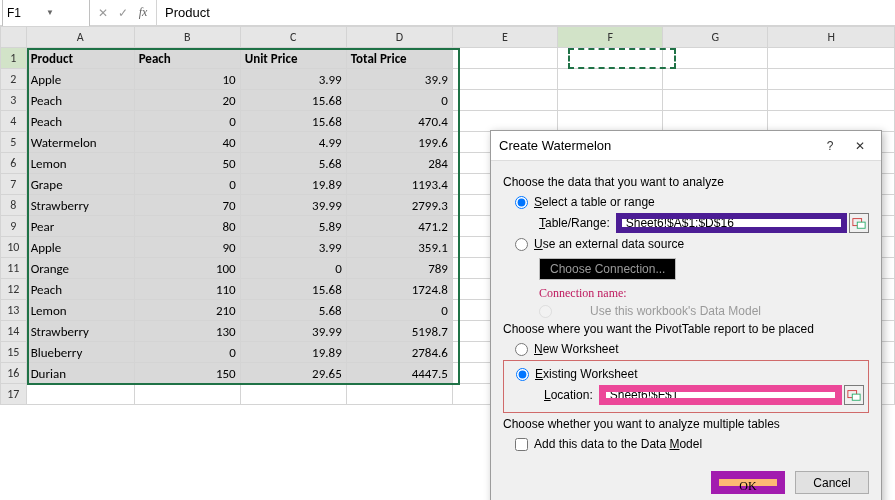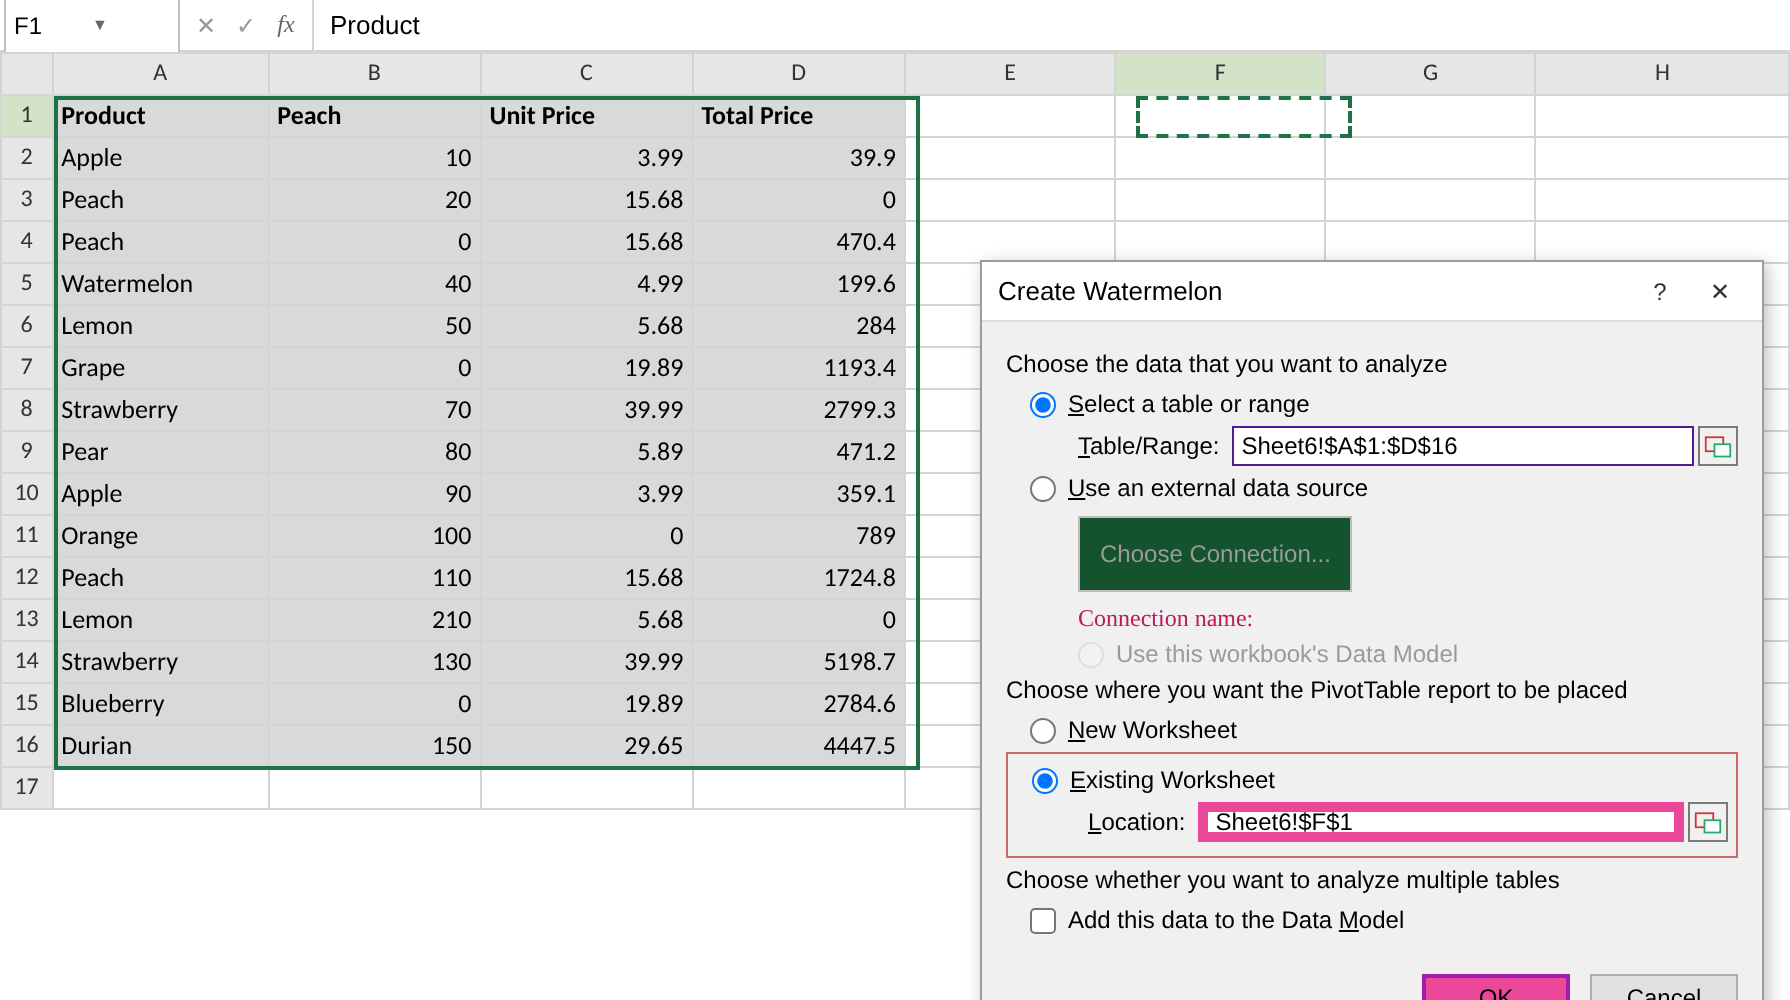--- a/index.html
+++ b/index.html
@@ -47,37 +47,37 @@
 .dialog { position: absolute; left: 490px; top: 130px; width: 392px; background: #f0f0f0; border: 1px solid #9c9c9c; box-shadow: 2px 2px 8px rgba(0,0,0,0.25); font-size: 12px; }
 .dialog-title { display: flex; align-items: center; height: 30px; padding: 0 8px; background: #fff; border-bottom: 1px solid #ddd; }
 .dialog-title span { flex: 1; font-size: 13px; }
 .dialog-title .win-btn { width: 26px; height: 22px; display: flex; align-items: center; justify-content: center; color: #333; margin-left: 4px; }
 .dialog-body { padding: 10px 12px 8px; }
 .section-label { margin: 4px 0 6px; }
 .radio-row { display: flex; align-items: center; margin: 3px 0 3px 12px; }
 .radio-row input[type=radio] { margin-right: 6px; }
 .tablerange-row { display: flex; align-items: center; margin: 4px 0 4px 36px; }
 .tablerange-row label { margin-right: 6px; }
-.tablerange-row input[type=text] { flex: 1; height: 20px; border: 1px solid #4c1d95; padding: 0 4px; font-size: 12px; }
+.tablerange-row input[type=text] { flex: 1; height: 20px; border: 6px solid #4c1d95; padding: 0 4px; font-size: 12px; }
 .range-picker { width: 20px; height: 20px; border: 1px solid #7a7a7a; margin-left: 2px; display: flex; align-items: center; justify-content: center; }
 .range-picker svg { width: 14px; height: 14px; }
-.btn-choose { margin: 4px 0 4px 36px; height: 38px; padding: 0 10px; background: #14532d; border: 1px solid #bcbcbc; color: #9a9a9a; font-size: 12px; text-align: center; }
+.btn-choose { margin: 4px 0 4px 36px; height: 22px; padding: 0 10px; background: #000000; border: 1px solid #bcbcbc; color: #9a9a9a; font-size: 12px; text-align: center; }
 .sub-label { margin: 2px 0 2px 36px; color: #be185d; font-family: Liberation Serif, serif; }
-.radio-indent .radio-row { margin-left: 36px; }
+.radio-indent .radio-row { margin-left: 36px; gap: 32px; }
 .radio-indent .radio-row.disabled { color: #9a9a9a; }
 .radio-indent .radio-row.disabled input { opacity: 0.5; }
 .redbox { border: 1px solid #d06a6a; padding: 3px 4px; margin: 4px 0; }
 .location-row { display: flex; align-items: center; margin: 4px 0 4px 36px; }
 .location-row label { margin-right: 6px; }
-.location-row input[type=text] { flex: 1; height: 20px; border: 5px solid #ec4899; padding: 0 4px; font-size: 12px; }
+.location-row input[type=text] { flex: 1; height: 20px; border: 7px solid #ec4899; padding: 0 4px; font-size: 12px; }
 .chk-row { display: flex; align-items: center; margin: 4px 0 4px 12px; }
 .chk-row input { margin-right: 6px; }
 .dialog-buttons { display: flex; justify-content: flex-end; gap: 10px; padding: 8px 12px 12px; }
 .dialog-buttons button { width: 74px; height: 23px; border: 1px solid #adadad; background: #e1e1e1; font-size: 12px; }
-.dialog-buttons button.primary { border: 2px solid #a21caf; background: #ec4899; }
+.dialog-buttons button.primary { border: 8px solid #a21caf; background: #fdba74; font-family: Liberation Serif, serif; }
 
 u.ak { text-decoration: underline; }
 </style>
 </head>
 <body>
 
 <div class="formula-bar">
   <div class="name-box">
     <span>F1</span>
     <span class="dd">▼</span>

